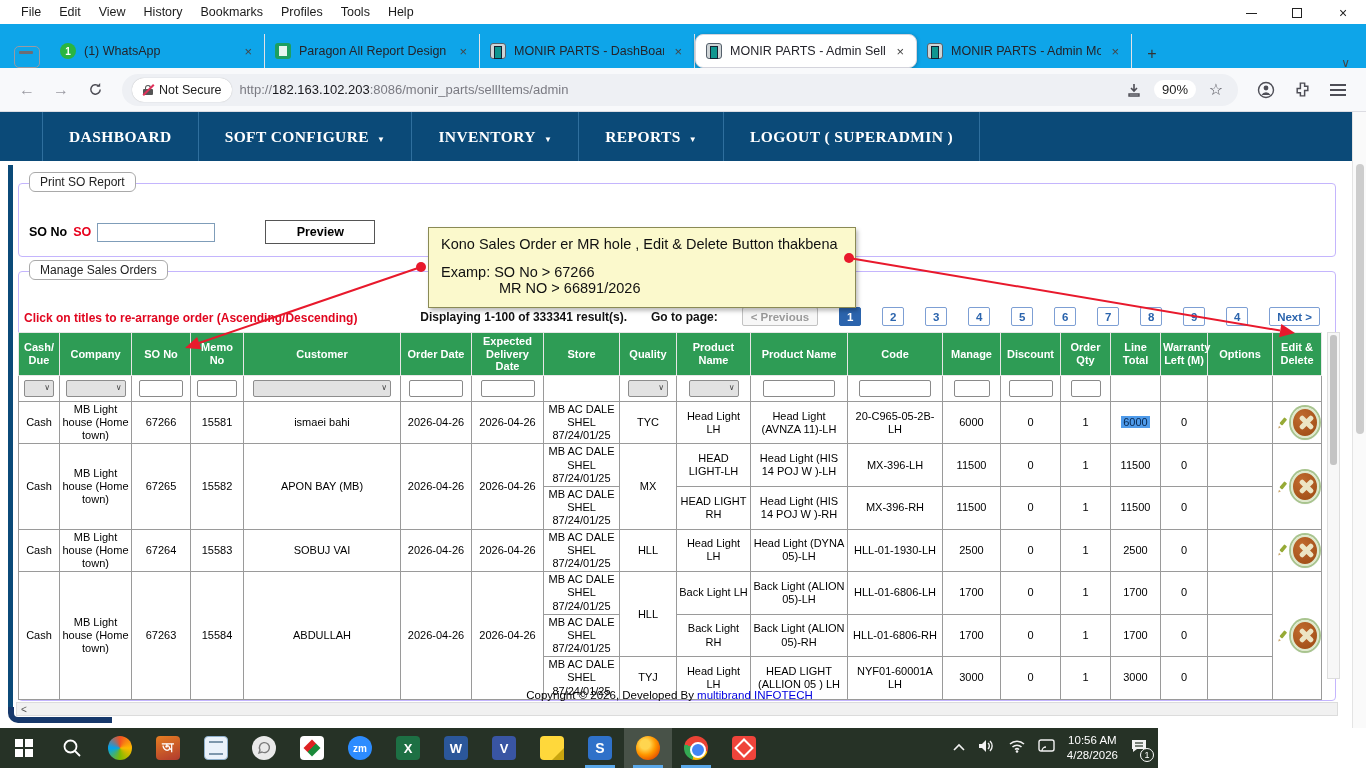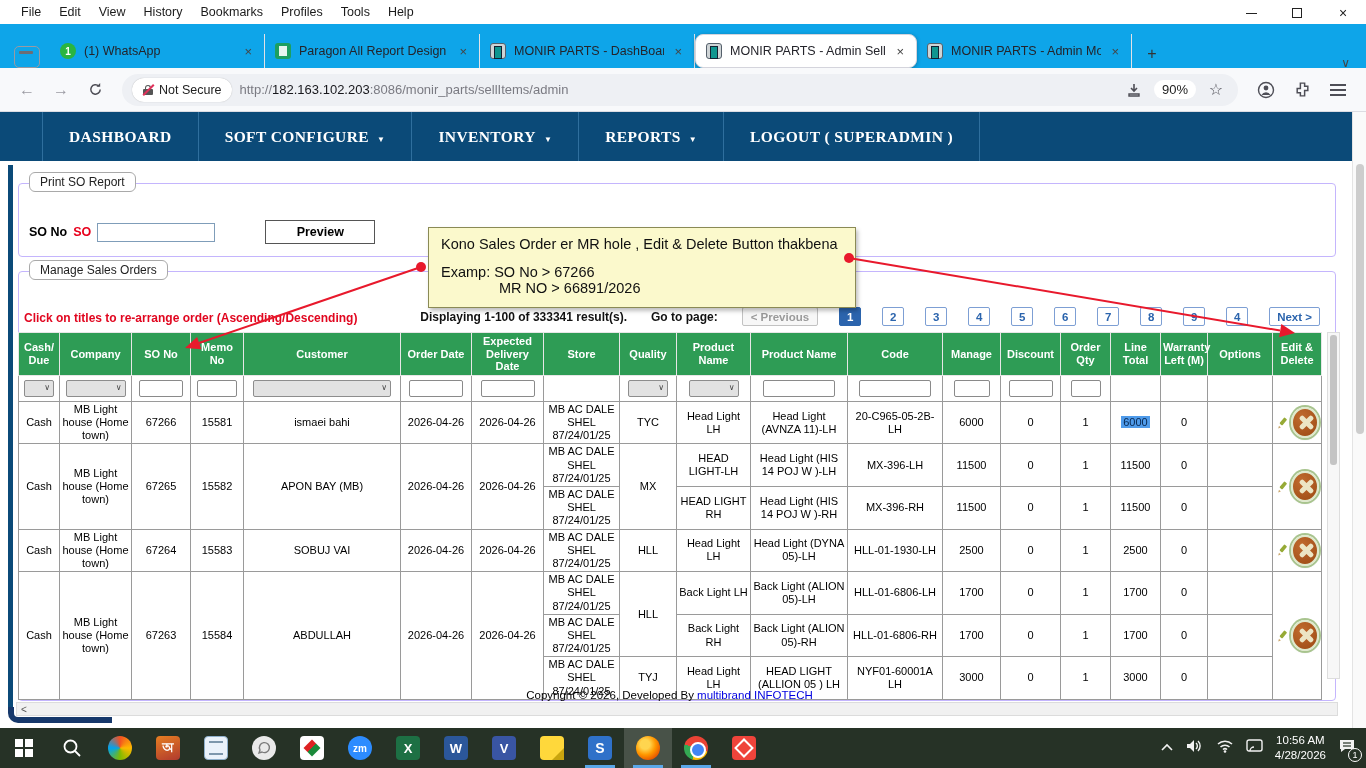--- a/index.html
+++ b/index.html
@@ -117,21 +117,21 @@
   .footer a{color:#0000e0;text-decoration:none}
 
   .hscroll{position:absolute;left:16px;top:541px;width:1322px;height:14px;background:#f1f1f1;border:1px solid #dcdcdc;display:flex;align-items:center;padding-left:4px;font-size:10px;color:#555}
   .hscroll::before{content:"<"}
   .ivscroll{position:absolute;left:1327px;top:171px;width:13px;height:347px;background:#f7f7f7;border:1px solid #ddd}
   .ivscroll .thumb{position:absolute;left:2px;top:2px;width:7px;height:130px;background:#c4c4c4;border-radius:3px}
   .bvscroll{position:absolute;right:0;top:112px;width:14px;height:616px;background:#fafafa;border-left:1px solid #e4e4e4;z-index:60}
   .bvscroll .thumb{position:absolute;left:3px;top:52px;width:8px;height:270px;background:#cdcdcd;border-radius:4px}
 
   
-  .taskbar{position:absolute;left:0;top:728px;width:1366px;height:40px;background:#263226;display:flex;align-items:center;z-index:100}
+  .taskbar{position:absolute;left:0;top:728px;width:1158px;height:40px;background:#263226;display:flex;align-items:center;z-index:100}
   .tbi{width:48px;height:40px;display:flex;align-items:center;justify-content:center;position:relative}
   .tbi.open::after{content:"";position:absolute;left:9px;bottom:0;width:30px;height:3px;background:#5aa7e8}
   .tbi.active{background:rgba(255,255,255,.16)}
   .ic{width:24px;height:24px;border-radius:4px;display:flex;align-items:center;justify-content:center;font-weight:bold;color:#fff;font-size:12px}
   .ic-copilot{border-radius:50%;background:conic-gradient(#f25022,#ffb900,#7fba00,#00a4ef,#f25022)}
   .ic-avro{background:linear-gradient(160deg,#e67e22,#b03a2e)}
   .ic-avro::after{content:"অ";font-size:13px}
   .ic-notepad{background:#eaf2fb;border:1px solid #8fb0cc}
   .ic-notepad::after{content:"";width:14px;height:10px;border-top:2px solid #7d97ad;border-bottom:2px solid #7d97ad}
   .ic-wa{border-radius:50%;background:#e9e9e9}

